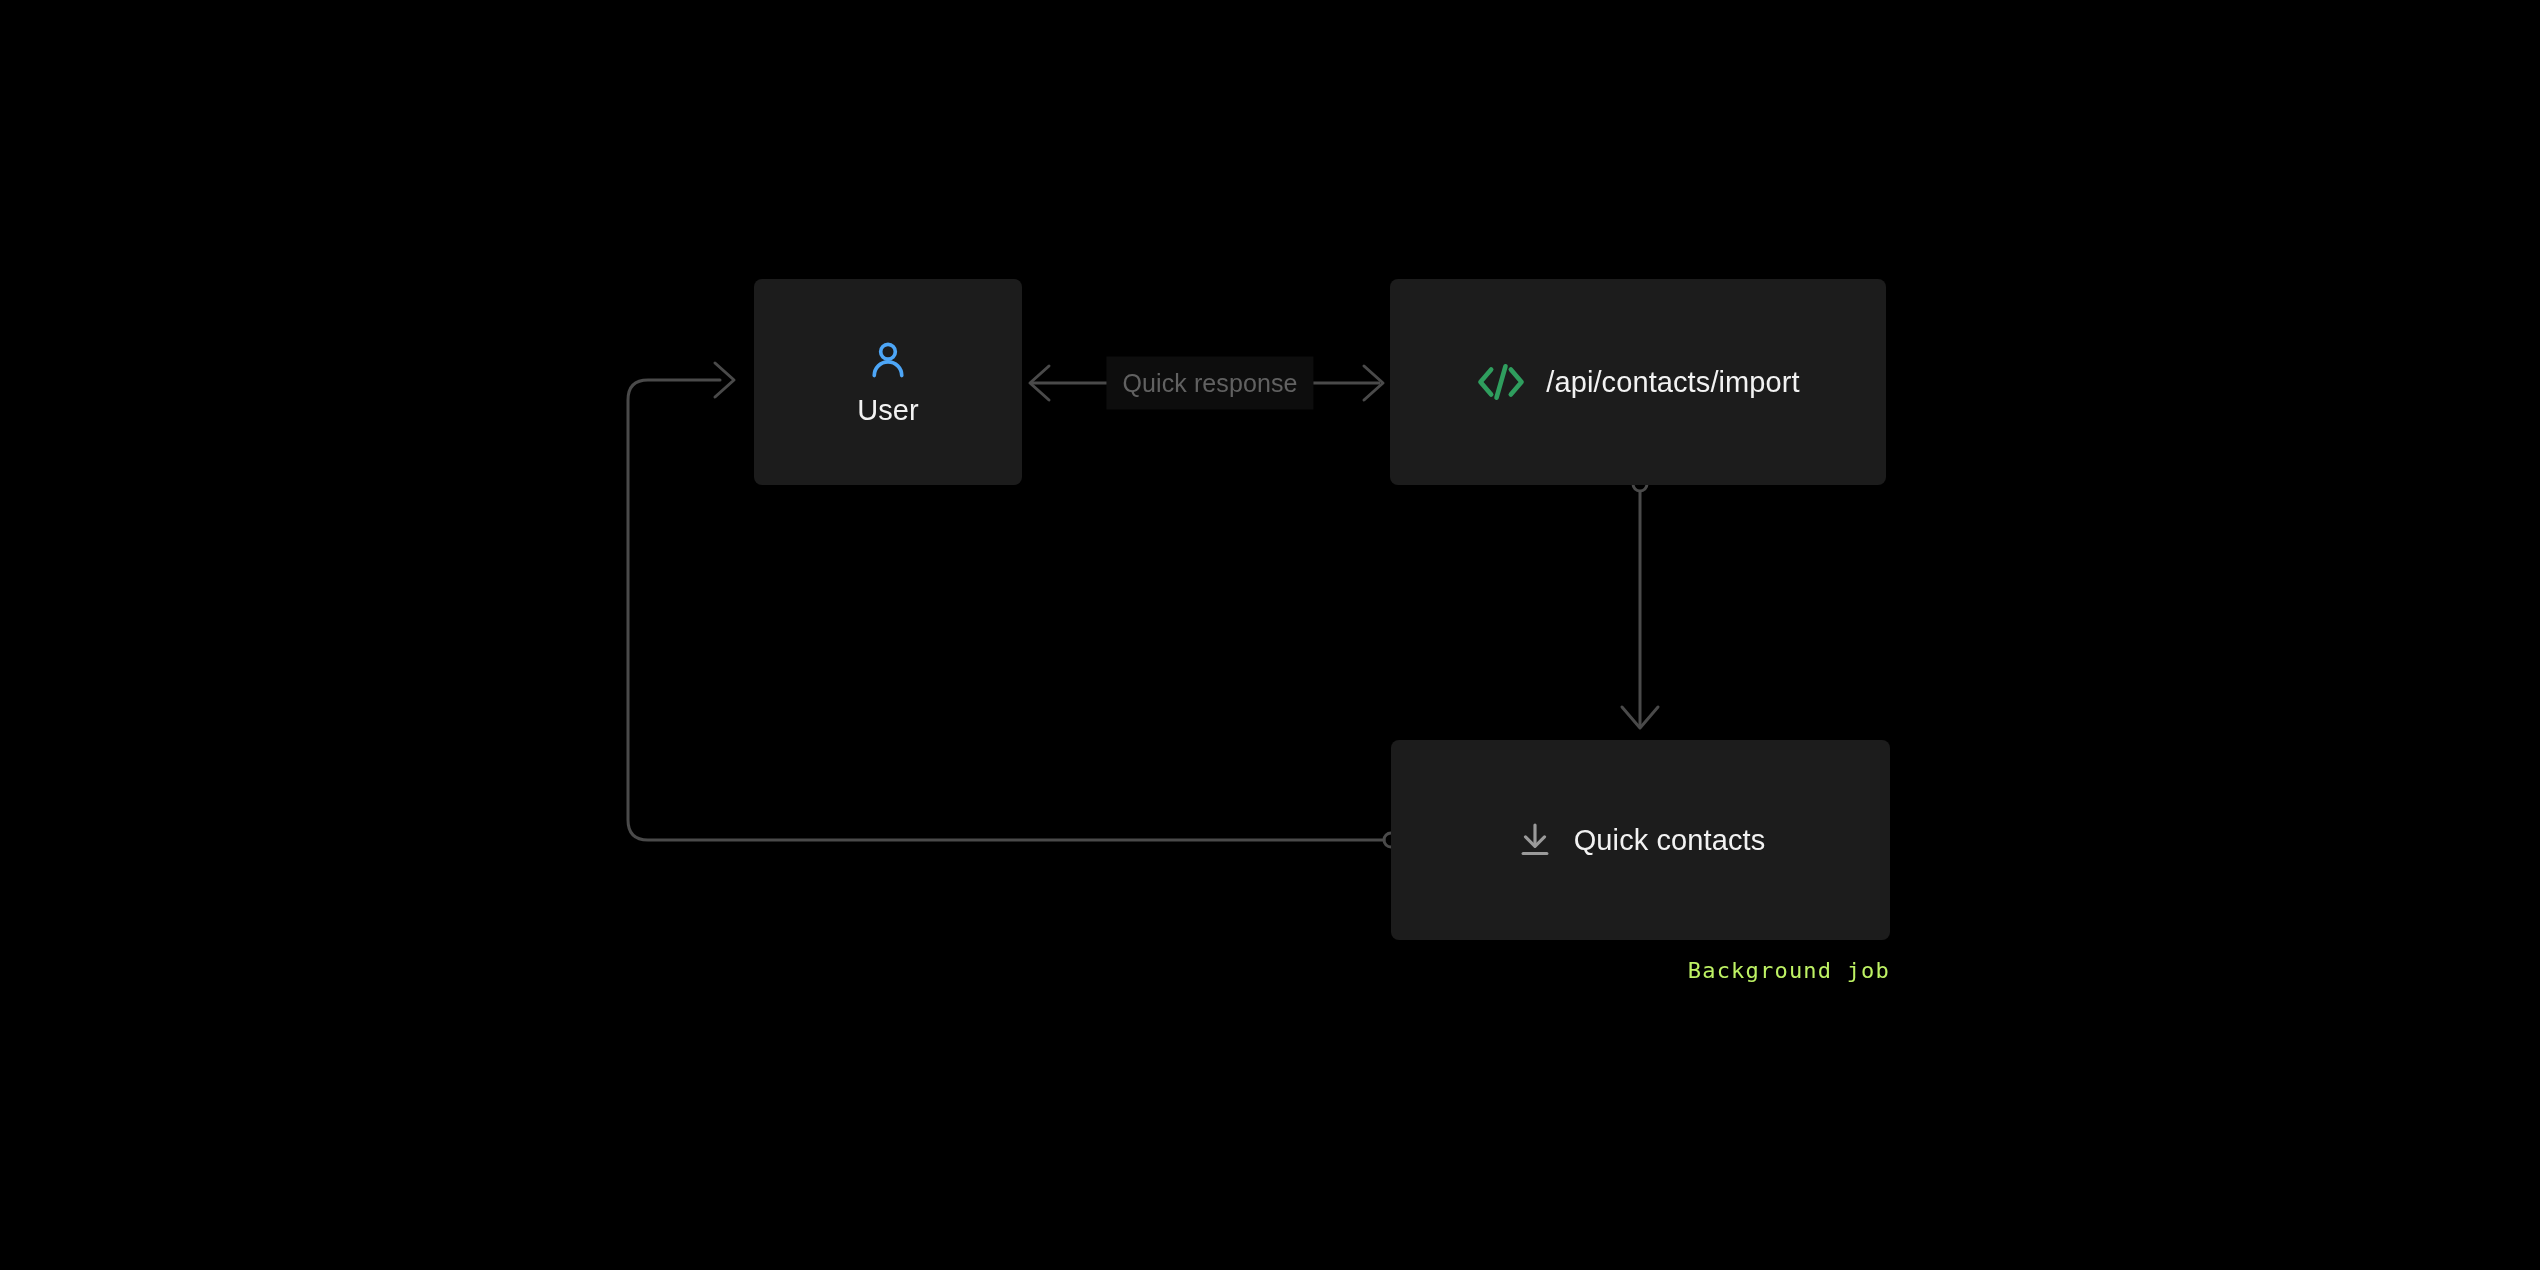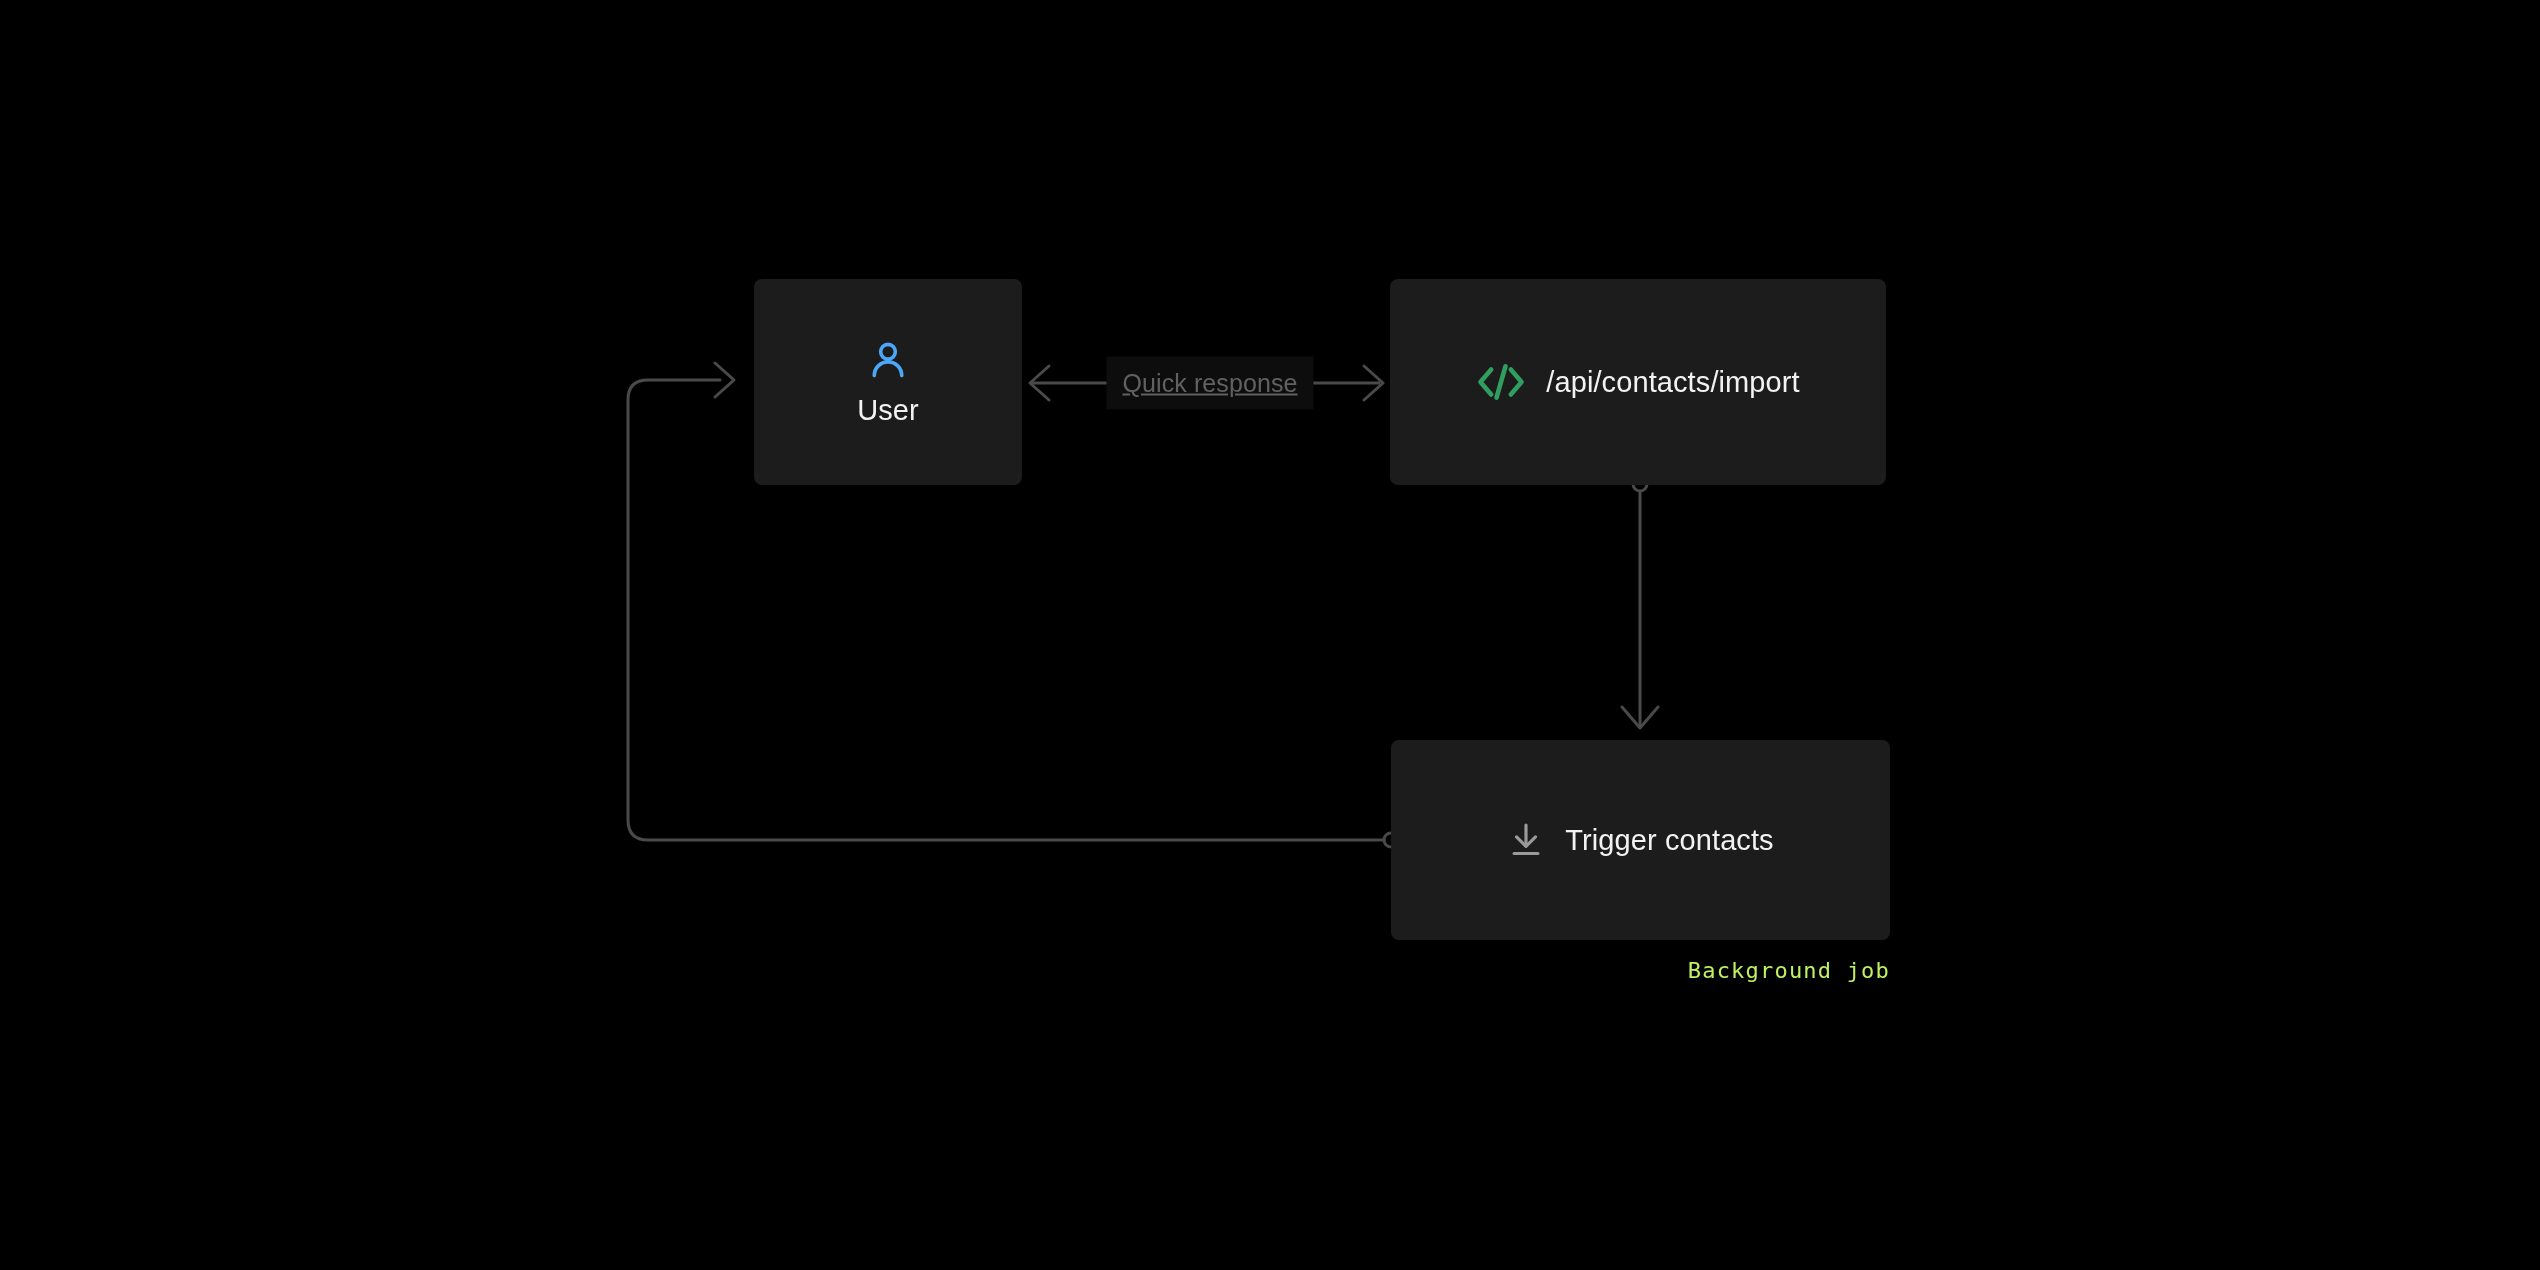--- a/index.html
+++ b/index.html
@@ -105,21 +105,20 @@
   .edge-label {
     position: absolute;
     background: #0d0d0d;
     color: #616161;
     font-size: 25px;
     letter-spacing: 0.1px;
     white-space: nowrap;
     padding: 12px 16px;
     box-sizing: border-box;
     transform: translate(-50%, -50%);
-    text-decoration: underline;
   }
   #label-quick    { left: 1210px; top: 383px; }
   #label-trigger  { left: 1640px; top: 600px; }
   #label-realtime { left: 1012px; top: 840px; }
 </style>
 </head>
 <body>
 
 <div id="canvas">
 
@@ -171,21 +170,21 @@
 
   <div class="node" id="node-job">
     <div class="node-inner">
       <span class="icon icon-import">
         <svg viewBox="0 0 24 24" width="38" height="38" fill="none" stroke="#9a9a9a" stroke-width="2" stroke-linecap="round" stroke-linejoin="round">
           <line x1="12" y1="2.5" x2="12" y2="15.5"></line>
           <polyline points="6,10 12,16 18,10"></polyline>
           <line x1="4.5" y1="20.5" x2="19.5" y2="20.5"></line>
         </svg>
       </span>
-      <span class="node-label">Trigger contacts</span>
+      <span class="node-label">Quick contacts</span>
     </div>
   </div>
 
   <div class="node-caption" id="caption-job">Background job</div>
 
   <div class="edge-label" id="label-quick">Quick response</div>
 
 
 
 </div>

